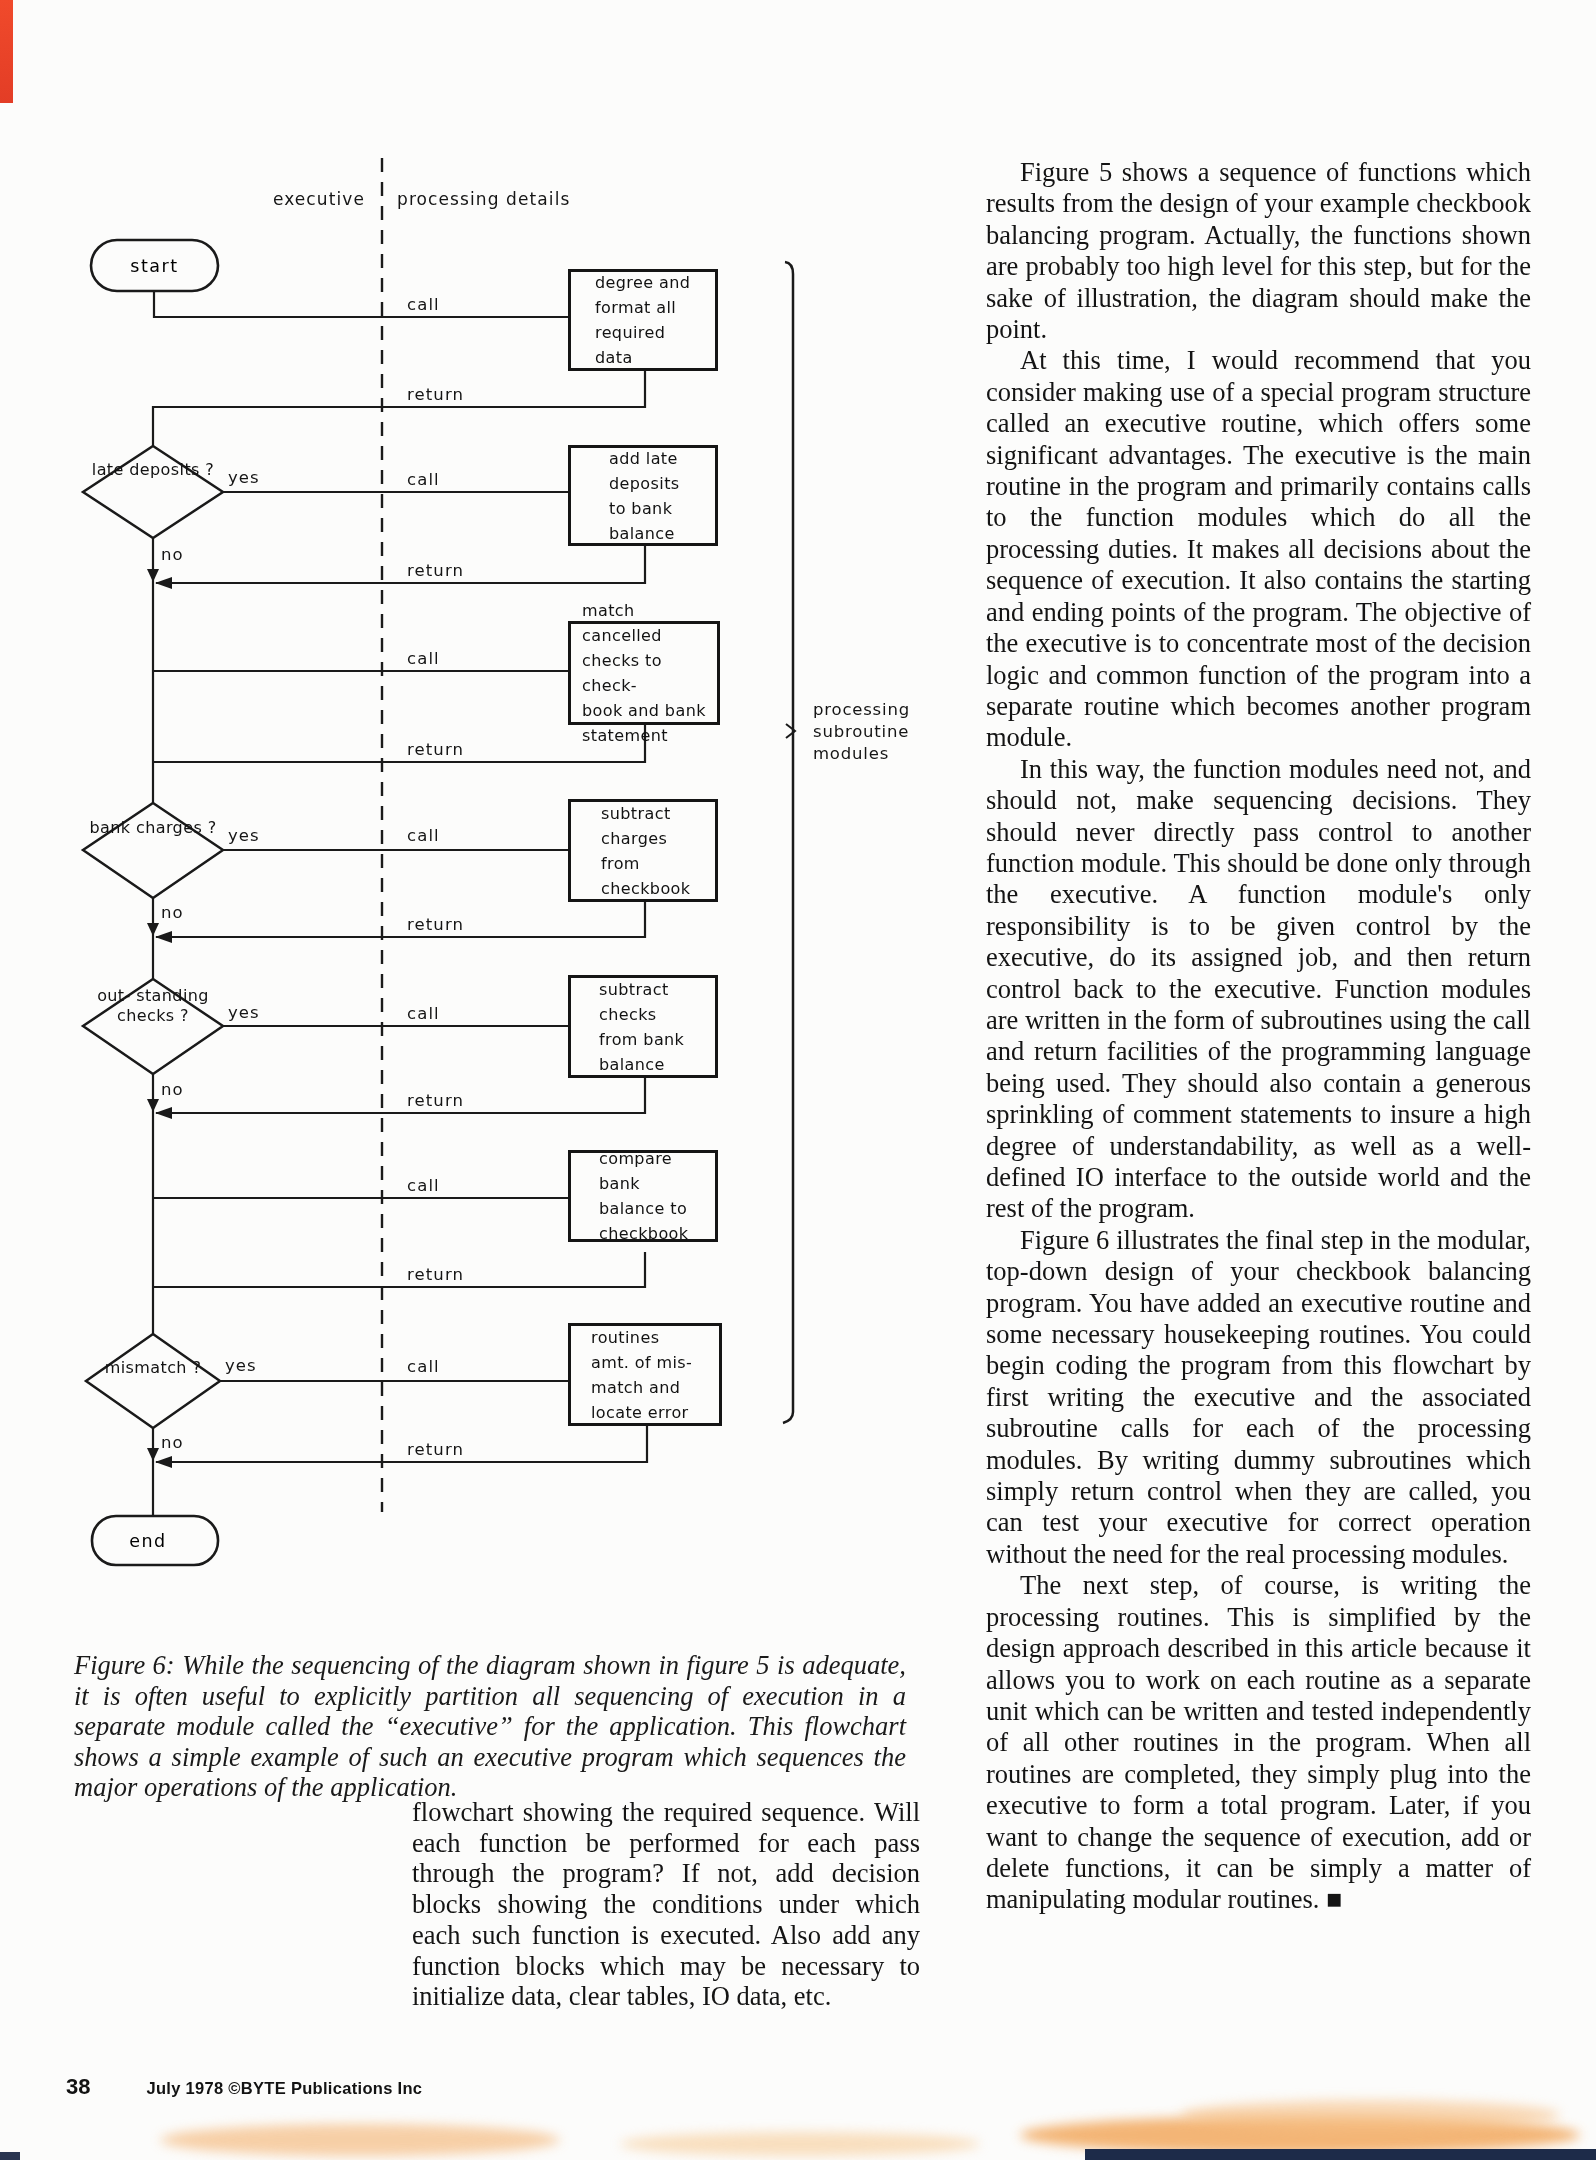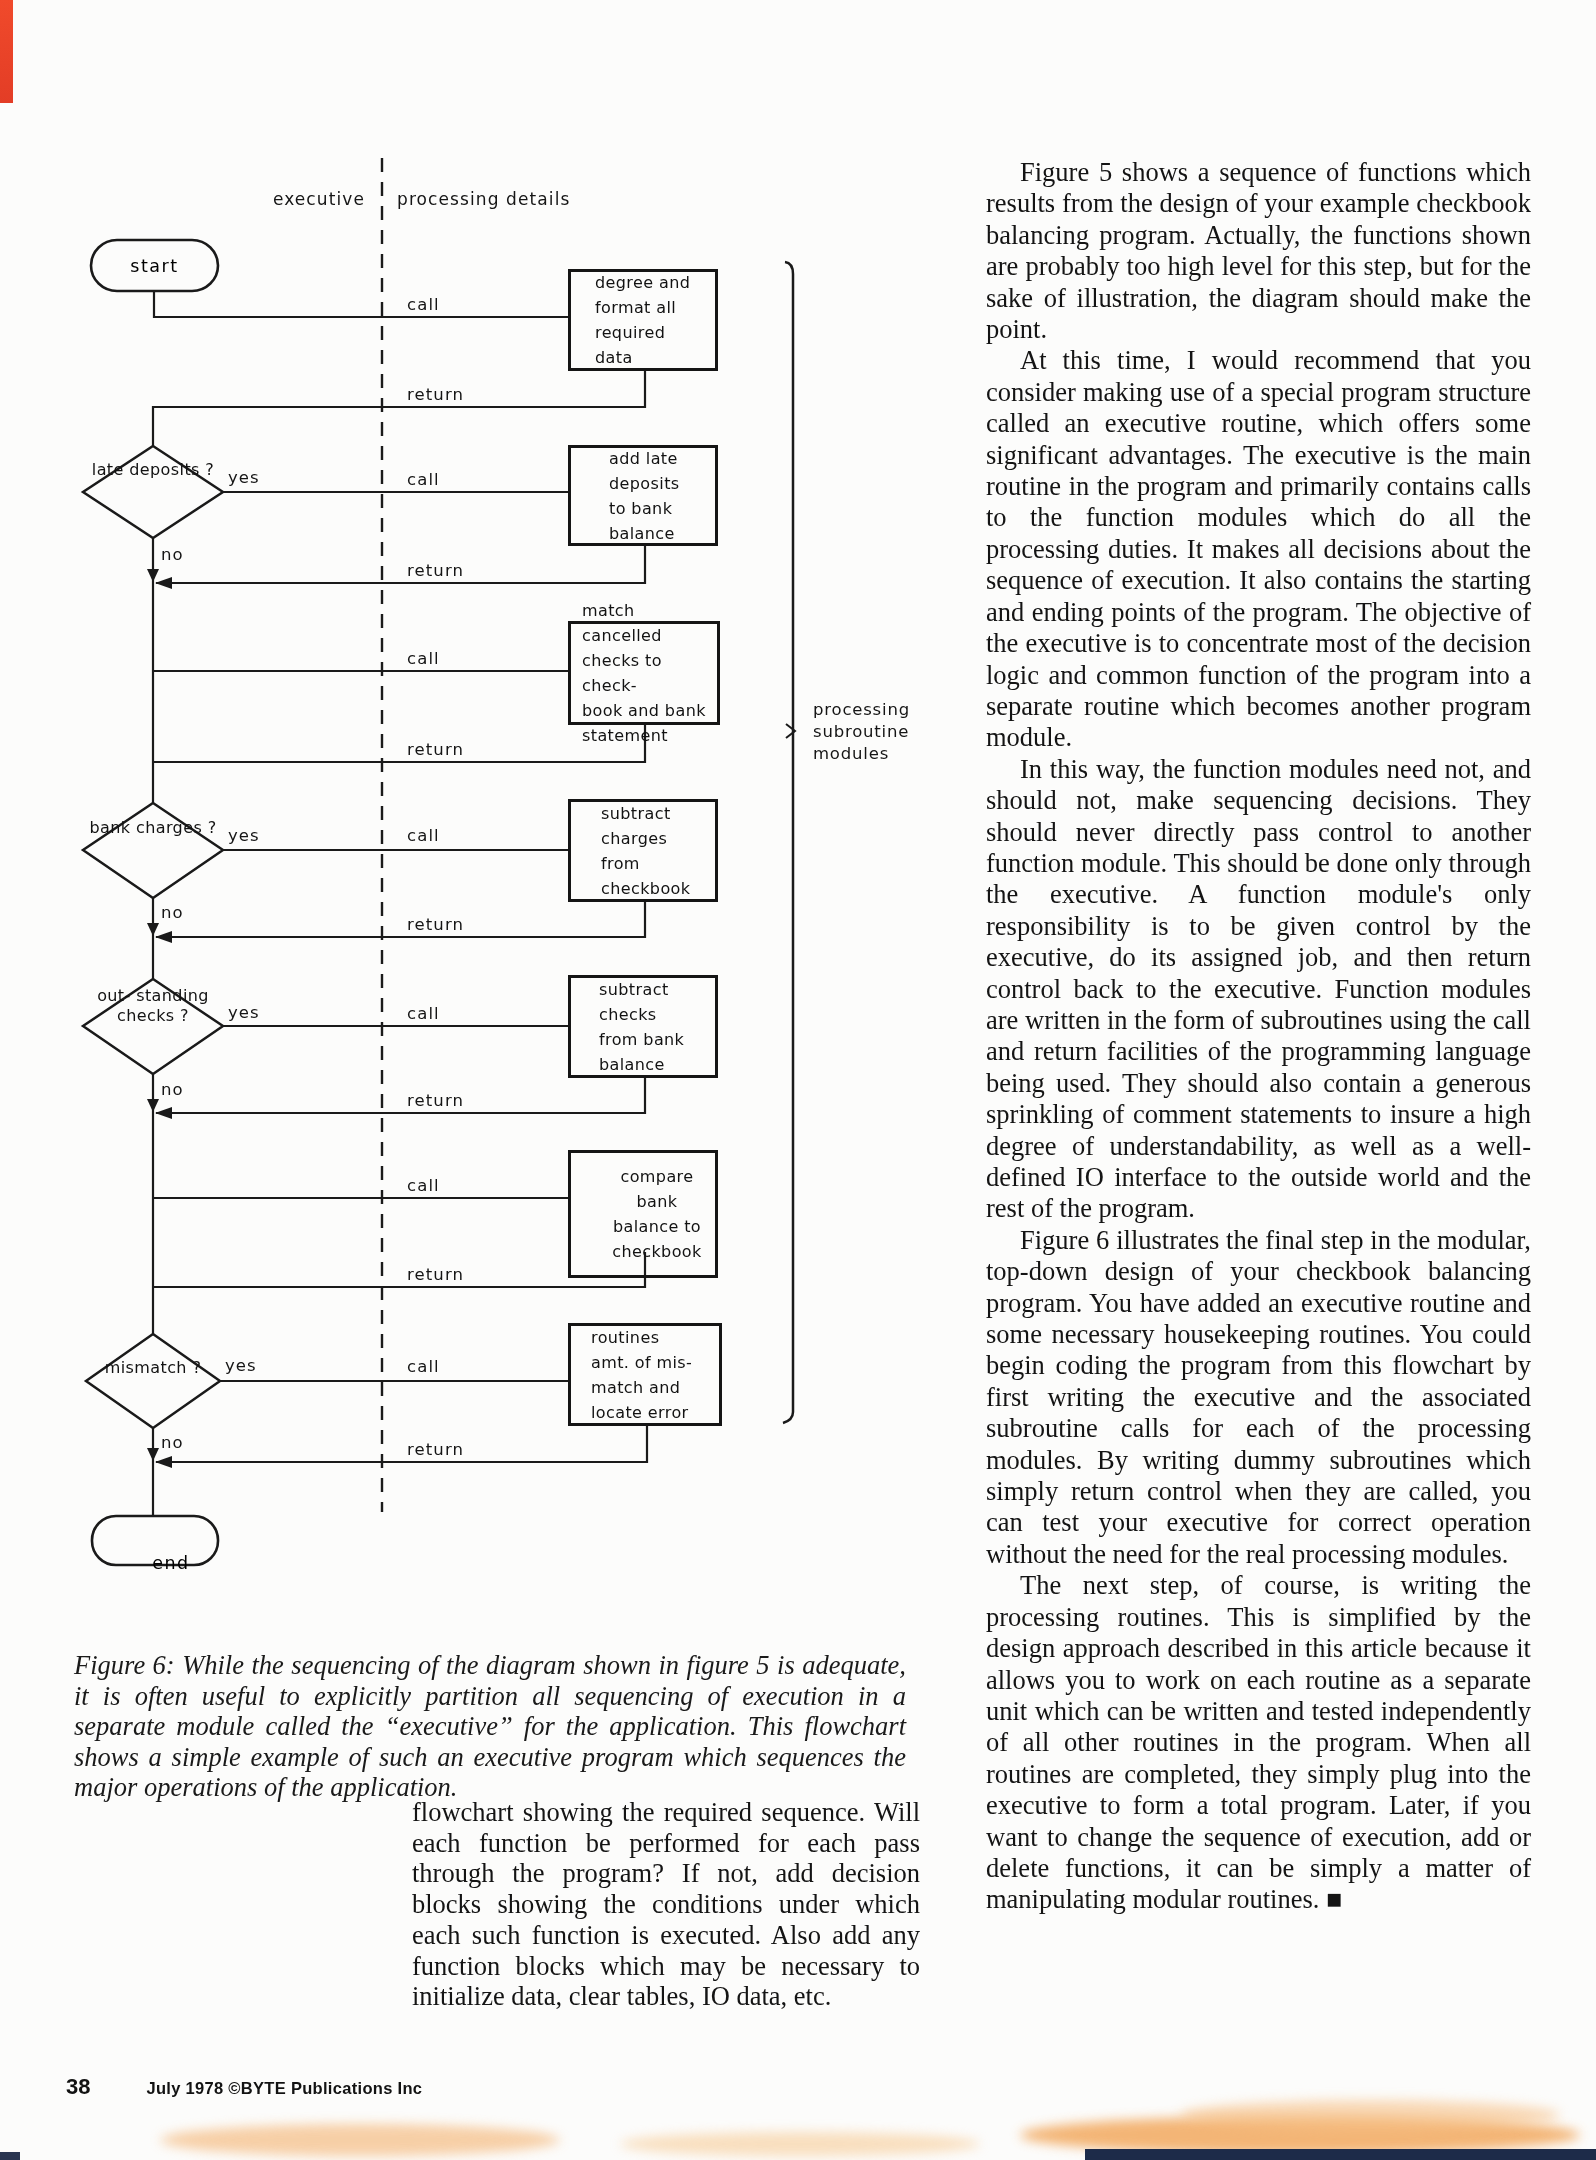--- a/index.html
+++ b/index.html
@@ -119,21 +119,21 @@
     <g stroke="#1a1a1a" stroke-width="2.5" fill="none">
       <path d="M 785,262 Q 793,263 793,274 L 793,1412 Q 793,1420 783,1423"></path>
       <polyline points="786,724 795,731 786,738" stroke-width="2"></polyline>
     </g>
   </svg>
 
   <div class="fc-label fc-col-label" style="left:240px;top:189px;width:125px;text-align:right;">executive</div>
   <div class="fc-label fc-col-label" style="left:397px;top:189px;">processing details</div>
 
   <div class="fc-terminal-text" style="left:91px;top:240px;width:127px;height:51px;">start</div>
-  <div class="fc-terminal-text" style="left:108px;top:1516px;width:126px;height:49px;margin-top:22px;">end</div>
+  <div class="fc-terminal-text" style="left:85px;top:1516px;width:126px;height:49px;">end</div>
 
   <div class="fc-label" style="left:407px;top:295px;">call</div>
   <div class="fc-label" style="left:407px;top:470px;">call</div>
   <div class="fc-label" style="left:407px;top:649px;">call</div>
   <div class="fc-label" style="left:407px;top:826px;">call</div>
   <div class="fc-label" style="left:407px;top:1004px;">call</div>
   <div class="fc-label" style="left:407px;top:1176px;">call</div>
   <div class="fc-label" style="left:407px;top:1357px;">call</div>
 
   <div class="fc-label" style="left:407px;top:385px;">return</div>
@@ -197,21 +197,21 @@
       <span>charges</span>
     <span>from</span>
       <span>checkbook</span>
   </div>
   <div class="fc-box" style="left:568px;top:975px;width:150px;height:103px;padding-left:28px;">
     <span>subtract</span>
       <span>checks</span>
     <span>from bank</span>
       <span>balance</span>
   </div>
-  <div class="fc-box" style="left:568px;top:1150px;width:150px;height:128px;padding-left:28px;align-items:center;">
+  <div class="fc-box" style="left:568px;top:1150px;width:150px;height:92px;padding-left:28px;">
     <span>compare</span>
       <span>bank</span>
     <span>balance to</span>
       <span>checkbook</span>
   </div>
   <div class="fc-box" style="left:568px;top:1323px;width:154px;height:103px;padding-left:20px;">
     <span>routines</span>
       <span>amt. of mis-</span>
     <span>match and</span>
       <span>locate error</span>

